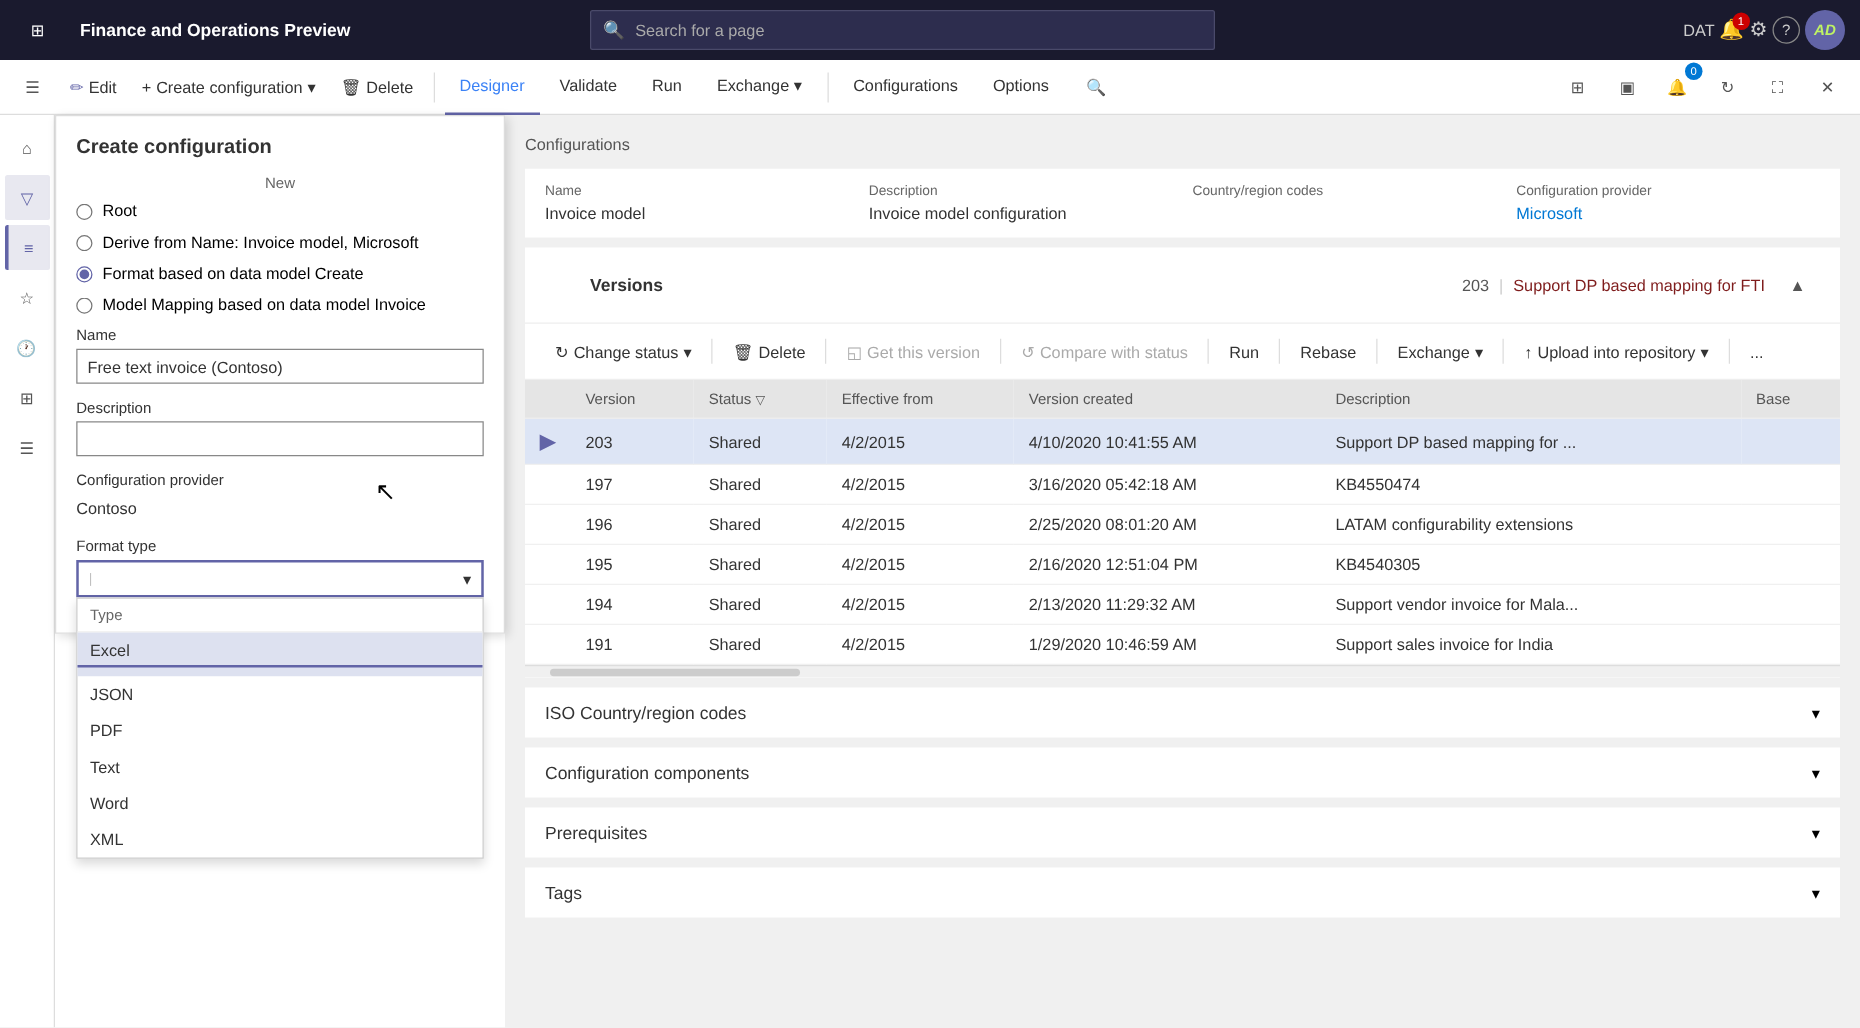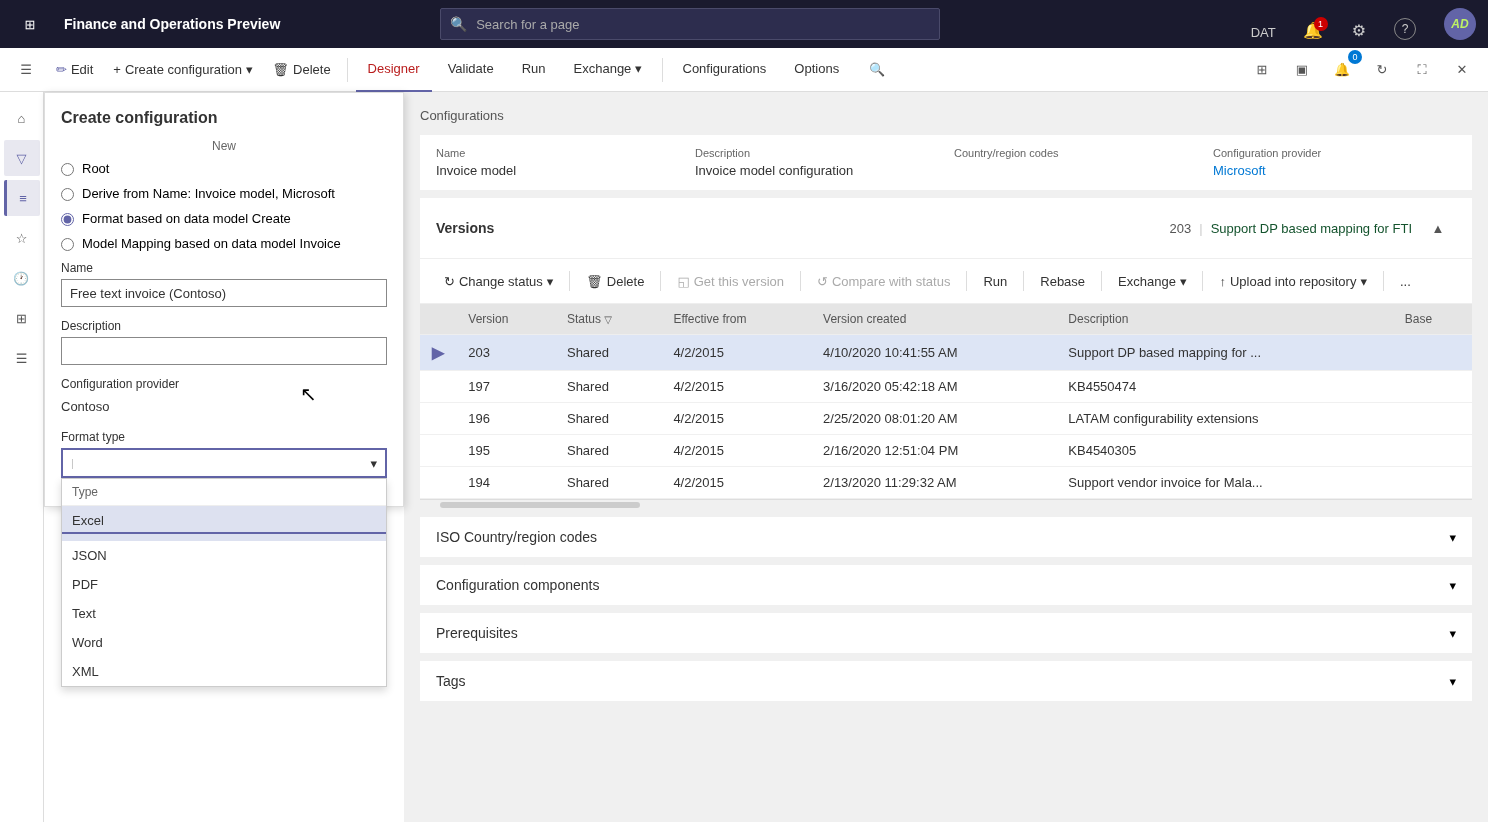--- a/index.html
+++ b/index.html
@@ -23,21 +23,21 @@
       background: #2d2d4e;
       border: 1px solid #4a4a6a;
       border-radius: 2px;
       height: 32px;
       display: flex;
       align-items: center;
       padding: 0 10px;
       gap: 8px;
       color: #aaa;
     }
-    .top-nav-right { display: flex; align-items: flex-end; gap: 28px; margin-left: auto; color: #ccc; }
+    .top-nav-right { display: flex; align-items: center; gap: 4px; margin-left: auto; color: #ccc; }
     .avatar { background: #6264a7; color: #bef264; width: 32px; height: 32px; border-radius: 50%; display: flex; align-items: center; justify-content: center; font-weight: 600; font-size: 12px; font-style: italic; }
 
     
     .toolbar {
       background: #fff;
       height: 44px;
       display: flex;
       align-items: center;
       padding: 0 8px;
       border-bottom: 1px solid #ddd;
@@ -49,21 +49,21 @@
       border: none; background: transparent; cursor: pointer;
       color: #333; font-size: 13px; height: 32px;
       border-radius: 2px;
     }
     .toolbar-separator { width: 1px; height: 24px; background: #ddd; margin: 0 4px; }
     .toolbar-tab {
       padding: 4px 12px; border: none; background: transparent;
       cursor: pointer; font-size: 13px; height: 44px;
       border-bottom: 2px solid transparent; color: #333;
     }
-    .toolbar-tab.active { border-bottom: 2px solid #6264a7; color: #b91c1c; font-weight: 500; }
+    .toolbar-tab.active { border-bottom: 2px solid #6264a7; color: #3b82f6; font-weight: 500; }
 
     
     .main-layout {
       display: flex;
       height: calc(822px - 48px - 44px);
     }
 
     
     .sidebar-icons {
       width: 44px;
@@ -167,21 +167,21 @@
     
     .section-card {
       background: white;
       margin-bottom: 8px;
     }
     .section-header {
       display: flex; align-items: center; justify-content: space-between;
       padding: 12px 16px;
       border-bottom: 1px solid #eee;
     }
-    .section-title { font-size: 14px; font-weight: 600; color: #333; }
+    .section-title { font-size: 14px; font-weight: 600; color: #333; margin-left: 36px; }
 
     
     .versions-toolbar {
       display: flex; align-items: center; gap: 4px;
       padding: 8px 16px;
       border-bottom: 1px solid #eee;
     }
     .v-btn {
       display: flex; align-items: center; gap: 4px;
       padding: 4px 8px; border: none; background: transparent;
@@ -404,21 +404,21 @@
         </div>
       </div>
     </div>
 
     <div class="section-card">
       <div class="section-header">
         <span class="section-title">Versions</span>
         <div style="display:flex;align-items:center;gap:8px;">
           <span style="color:#555;">203</span>
           <span style="color:#ccc;">|</span>
-          <span style="color:#14532d;">Support DP based mapping for FTI</span>
+          <span style="color:#7f1d1d;">Support DP based mapping for FTI</span>
           <button class="sidebar-icon-btn">▲</button>
         </div>
       </div>
 
       <div class="versions-toolbar">
         <button class="v-btn">
           <span>↻</span>
           <span>Change status</span>
           <span>▾</span>
         </button>
@@ -514,20 +514,29 @@
             </tr>
             <tr>
               <td></td>
               <td>194</td>
               <td>Shared</td>
               <td>4/2/2015</td>
               <td>2/13/2020 11:29:32 AM</td>
               <td>Support vendor invoice for Mala...</td>
               <td></td>
             </tr>
+            <tr>
+              <td></td>
+              <td>191</td>
+              <td>Shared</td>
+              <td>4/2/2015</td>
+              <td>1/29/2020 10:46:59 AM</td>
+              <td>Support sales invoice for India</td>
+              <td></td>
+            </tr>
           </tbody>
         </table>
 
         <div class="h-scroll">
           <div class="h-scroll-bar"></div>
         </div>
       </div>
     </div>
 
     <div class="collapse-section">

